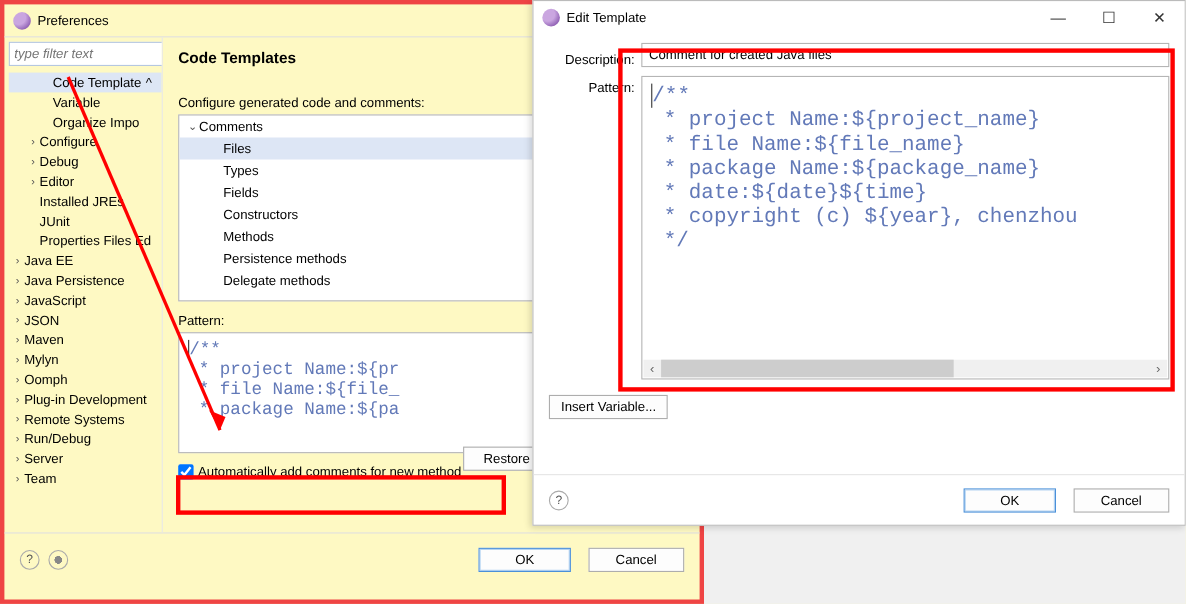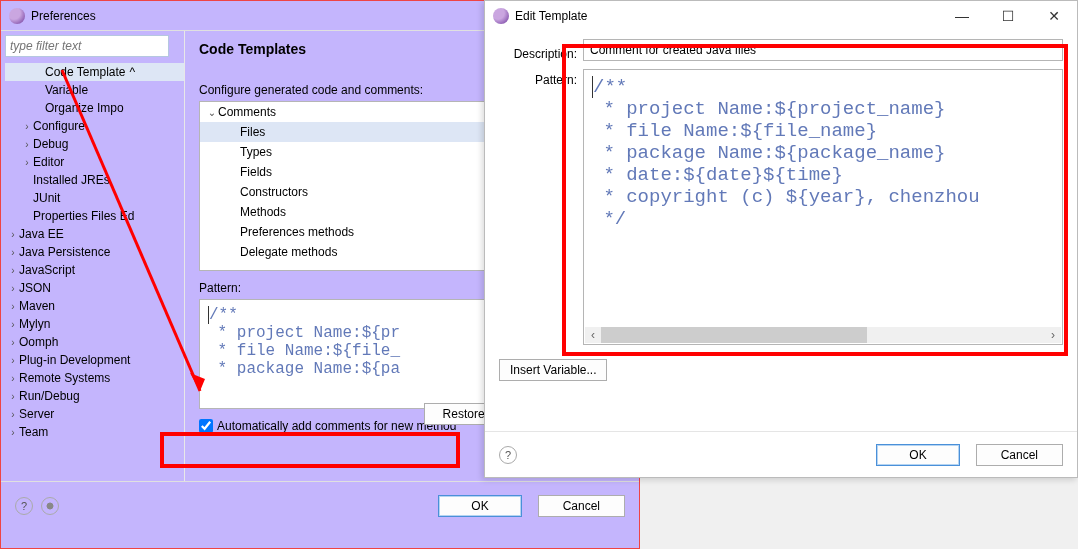--- a/index.html
+++ b/index.html
@@ -1,24 +1,24 @@
 <!DOCTYPE html>
 <html><head>
 <meta charset="utf-8">
 <style>
 * { box-sizing: border-box; margin: 0; padding: 0; }
 body { font-family: "Segoe UI", Arial, sans-serif; font-size: 12px; background: #f0f0f0; width: 1078px; height: 549px; position: relative; overflow: hidden; }
 
-.prefs-window { position: absolute; left: 0; top: 0; width: 640px; height: 549px; background: #c4b5fd; border: 1px solid #ef4444; }
+.prefs-window { position: absolute; left: 0; top: 0; width: 640px; height: 549px; background: #fef9c3; border: 4px solid #ef4444; }
 .prefs-titlebar { height: 30px; display: flex; align-items: center; padding: 0 8px; border-bottom: 1px solid #e0e0e0; }
 .prefs-titlebar .icon { width: 16px; height: 16px; margin-right: 6px; background: radial-gradient(circle at 5px 5px, #caa6e0 40%, #8a5ab0 80%); border-radius: 50%; }
 .title-text { font-size: 12px; }
 
 .prefs-body { display: flex; height: 450px; }
-.prefs-left { width: 184px; border-right: 1px solid #e8e8e8; padding: 4px 0; overflow: hidden; }
+.prefs-left { width: 144px; border-right: 1px solid #e8e8e8; padding: 4px 0; overflow: hidden; }
 .filter-input { margin: 0 4px 6px 4px; width: 164px; height: 22px; border: 1px solid #b5c7e0; padding: 0 4px; font-style: italic; color: #888; font-size: 12px; }
 
 .tree { padding-left: 4px; }
 .tree-row { display: flex; align-items: center; height: 18px; padding: 0 2px; cursor: default; white-space: nowrap; }
 .tree-row.sel { background: #dde6f5; }
 .tw { width: 12px; text-align: center; color: #555; font-size: 10px; }
 .indent1 { padding-left: 16px; }
 .indent2 { padding-left: 28px; }
 
 .prefs-right { flex: 1; padding: 10px 14px; position: relative; }
@@ -192,21 +192,21 @@
         <div class="tree-row" style="padding-left:40px">
             <span>Fields</span>
           </div>
         <div class="tree-row" style="padding-left:40px">
             <span>Constructors</span>
           </div>
         <div class="tree-row" style="padding-left:40px">
             <span>Methods</span>
           </div>
         <div class="tree-row" style="padding-left:40px">
-            <span>Preferences methods</span>
+            <span>Persistence methods</span>
           </div>
         <div class="tree-row" style="padding-left:40px">
             <span>Delegate methods</span>
           </div>
       </div>
       <div class="pattern-label">Pattern:</div>
       <div class="pattern-box"><span class="cursor"></span><span>/**
  * project Name:${pr
  * file Name:${file_
  * package Name:${pa</span></div>

